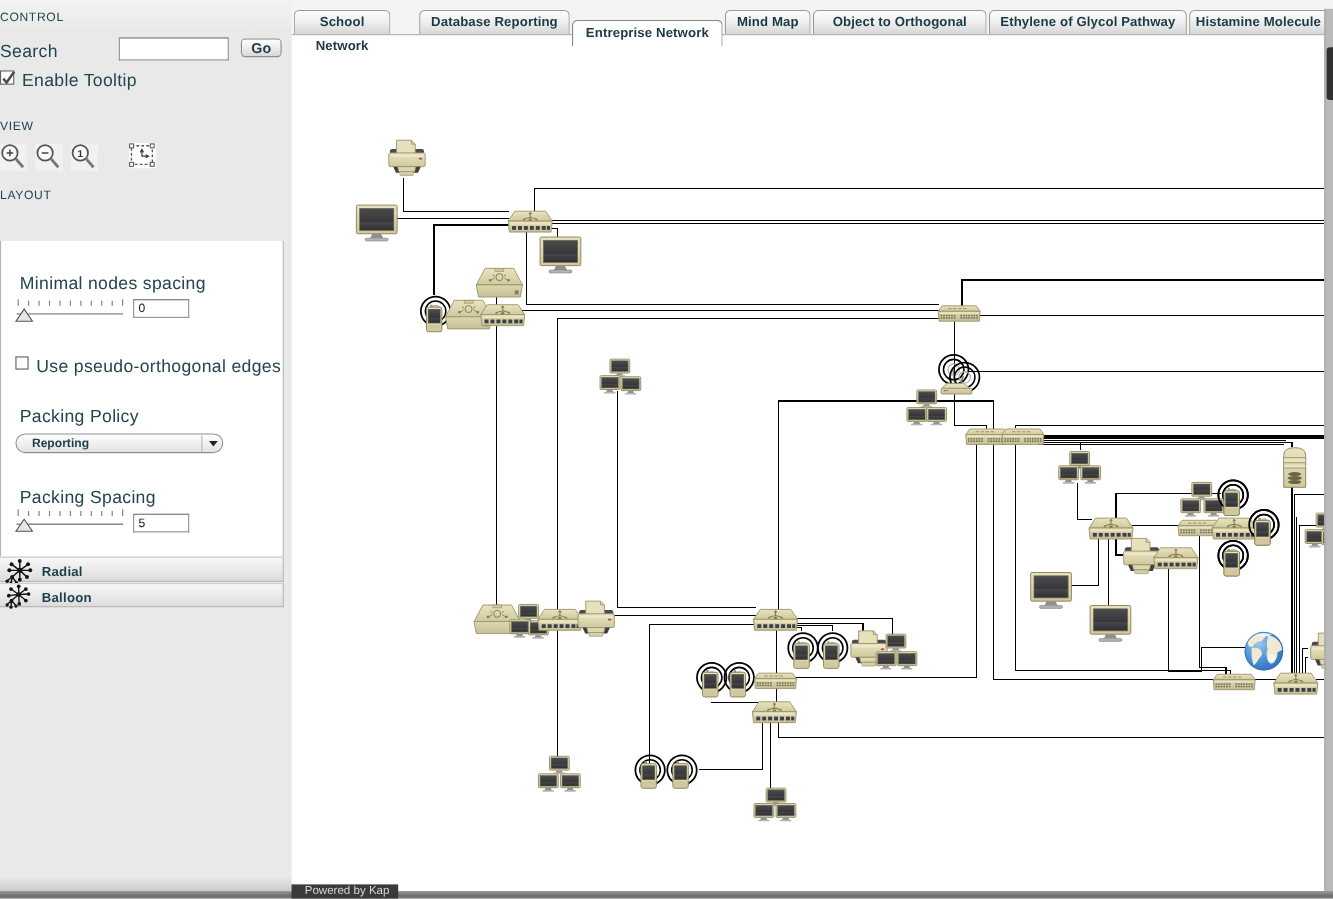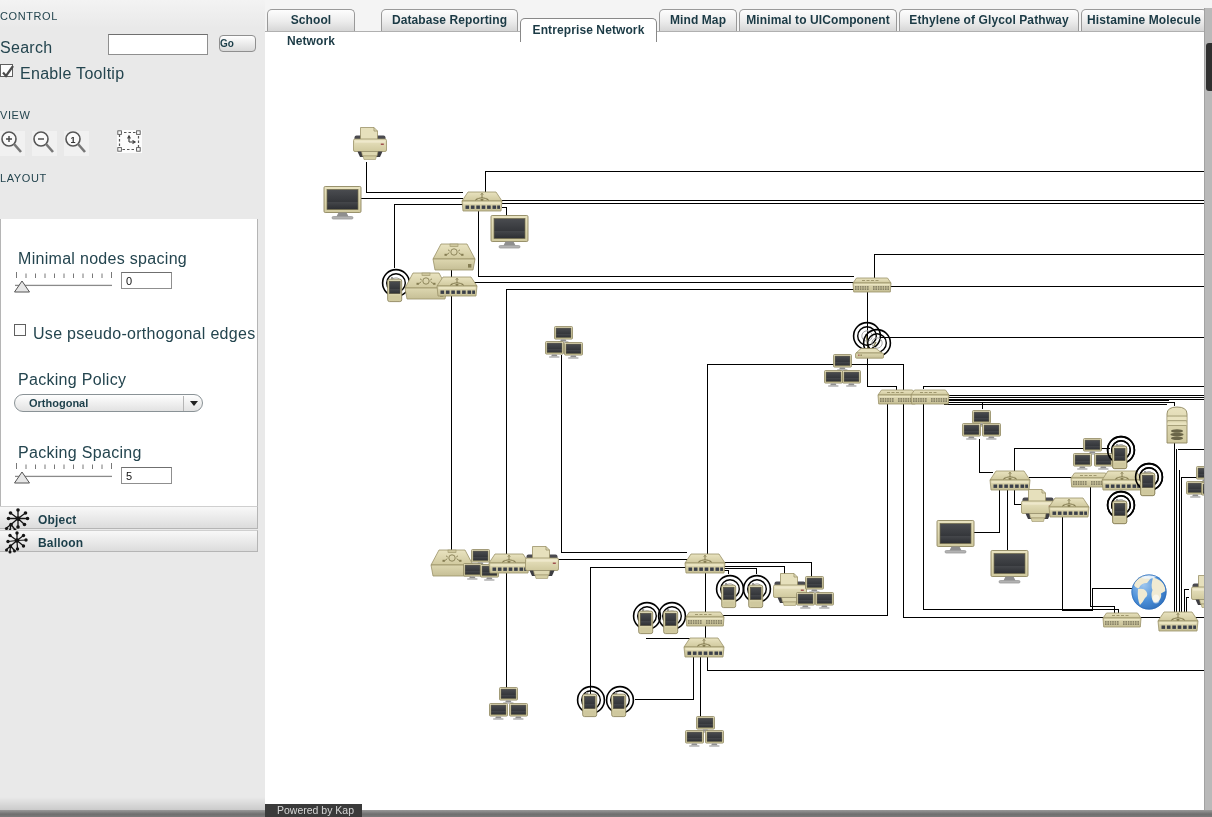--- a/index.html
+++ b/index.html
@@ -10,21 +10,21 @@
 #netsvg{position:absolute;left:265px;top:31px;z-index:2}
 
 .tab{position:absolute;top:9px;height:22px;background:linear-gradient(#fdfdfd,#ececec 55%,#d6d6d6);border:1px solid #999;border-bottom:none;border-radius:5px 5px 0 0;font-size:12px;font-weight:bold;color:#1b3a45;text-align:center;line-height:21px;z-index:4;letter-spacing:0.1px}
 .tab.active{top:18px;height:24px;background:#fff;border-color:#888;line-height:23px;z-index:5}
 
 #panel{position:absolute;left:0;top:0;width:265px;height:810px;background:linear-gradient(#f3f3f3,#e9e9e9 28px);z-index:6}
 #panelshade{position:absolute;left:0;top:797px;width:265px;height:13px;background:linear-gradient(rgba(0,0,0,0),rgba(0,0,0,0.13));z-index:7}
 .sechead{position:absolute;font-size:11px;color:#24454f;letter-spacing:0.6px}
 .lbl{position:absolute;font-size:16px;color:#24454f;letter-spacing:0.3px}
 #searchbox{position:absolute;left:108px;top:34px;width:100px;height:21px;background:#fff;border:1px solid #8f8f8f;border-top-color:#6f6f6f}
-#gobtn{position:absolute;left:219px;top:35px;width:37px;height:17px;background:linear-gradient(#ffffff,#d9d9d9);border:1px solid #8f8f8f;border-radius:4px;font-size:10px;font-weight:bold;color:#1c3f4a;line-height:15px}
+#gobtn{position:absolute;left:219px;top:35px;width:37px;height:17px;background:linear-gradient(#ffffff,#d9d9d9);border:1px solid #8f8f8f;border-radius:4px;font-size:13px;font-weight:bold;color:#1c3f4a;text-align:center;line-height:15px}
 .cb{position:absolute;background:#fcfcfc;border:1px solid #5f5f5f}
 
 .acchead{position:absolute;left:0;width:258px;background:linear-gradient(#f8f8f8,#e9e9e9 55%,#dcdcdc);border-top:1px solid #cfcfcf;border-bottom:1px solid #b5b5b5;border-right:1px solid #b5b5b5;z-index:7}
 .acchead .t{position:absolute;left:38px;top:50%;transform:translateY(-50%);font-size:12px;font-weight:bold;color:#1c3f4a;letter-spacing:0.2px}
 #accbody{position:absolute;left:0;top:219px;width:258px;height:287px;background:#fff;border-left:1px solid #b5b5b5;border-right:1px solid #b5b5b5;z-index:6}
 .numin{position:absolute;width:51px;height:17px;background:#fff;border:1px solid #8f8f8f;border-top-color:#6f6f6f;font-size:11px;line-height:15px;padding-left:4px;color:#111}
 #dropdown{position:absolute;left:14px;top:394px;width:189px;height:18px;background:linear-gradient(#fefefe,#e2e2e2);border:1px solid #8a9296;border-radius:9px;z-index:7}
 #dropdown .dt{position:absolute;left:14px;top:2px;font-size:11px;font-weight:bold;color:#1c3f4a}
 #dropdown .sep{position:absolute;left:168px;top:1px;width:1px;height:15px;background:#b5b5b5}
 #dropdown .arr{position:absolute;left:175px;top:6px;width:0;height:0;border-left:4px solid transparent;border-right:4px solid transparent;border-top:5px solid #222}
@@ -352,21 +352,21 @@
 <use href="#phn" x="1140" y="471"></use>
 <use href="#rings" x="1121" y="505"></use>
 <use href="#phn" x="1112" y="499"></use>
 <use href="#globe" x="1149" y="592"></use>
 </svg>
 
 <div class="tab" style="left:267px;width:88px">School Network</div>
 <div class="tab" style="left:381px;width:137px">Database Reporting</div>
 <div class="tab active" style="left:520px;width:137px">Entreprise Network</div>
 <div class="tab" style="left:659px;width:78px">Mind Map</div>
-<div class="tab" style="left:739px;width:158px">Minimal to UIComponent</div>
+<div class="tab" style="left:739px;width:158px">Object to Orthogonal</div>
 <div class="tab" style="left:899px;width:180px">Ethylene of Glycol Pathway</div>
 <div class="tab" style="left:1081px;width:126px">Histamine Molecule</div>
 
 <div id="panel">
 <div class="sechead" style="left:0;top:10px">CONTROL</div>
 <div class="lbl" style="left:0;top:39px">Search</div>
 <div id="searchbox"></div>
 <div id="gobtn">Go</div>
 <div class="cb" style="left:0px;top:64px;width:13px;height:13px"><svg width="13" height="13">
         <path d="M2,6.5 L5,10 L12,0" stroke="#4a4a4a" stroke-width="2.2" fill="none"></path>
@@ -421,26 +421,26 @@
    <g stroke="#787878" stroke-width="1">
     <path d="M3.5,1 v6 M13,2.5 v4.5 M22.5,2.5 v4.5 M32,2.5 v4.5 M41.5,2.5 v4.5 M51,2.5 v4.5 M60.5,2.5 v4.5 M70,2.5 v4.5 M79.5,2.5 v4.5 M89,2.5 v4.5 M98.5,1 v6"></path>
    </g>
    <path d="M2,14.5 H99" stroke="#8a8a8a" stroke-width="1.4"></path>
    <path d="M2,15.7 H99" stroke="#fff" stroke-width="1"></path>
    <polygon points="9,10 16.5,21 1.5,21" fill="#e6e6e6" stroke="#555" stroke-width="1"></polygon>
   </svg>
   <input class="numin" style="left: 120px; top: 248px;" value="5" readonly="">
 </div>
 <div id="dropdown">
-      <span class="dt">Orthogonal</span>
+      <span class="dt">Reporting</span>
       <span class="sep"></span>
       <span class="arr"></span>
     </div>
 <div class="acchead" style="top:506px;height:23px">
-      <span class="t" style="top:calc(50% + 2px)">Object</span>
+      <span class="t" style="top:calc(50% + 2px)">Radial</span>
 <svg class="icon" style="left:4px;top:1px" width="28" height="26" viewBox="0 0 28 26">
  <g stroke="#141414" stroke-width="1.3">
   <path d="M14,10.5 L14,2 M14,10.5 L21.5,5 M14,10.5 L23.5,10.5 M14,10.5 L20.5,16.5 M14,10.5 L14,19 M14,10.5 L7,16.5 M14,10.5 L4.5,10.5 M14,10.5 L6.5,5"></path>
   <path d="M7,16.5 L2.5,20 M7,16.5 L6,22 M7,16.5 L11,21.5"></path>
  </g>
  <g fill="#141414">
   <circle cx="14" cy="10.5" r="2.3"></circle>
           <circle cx="14" cy="2" r="1.8"></circle>
           <circle cx="21.5" cy="5" r="1.8"></circle>
           <circle cx="23.5" cy="10.5" r="1.8"></circle>

